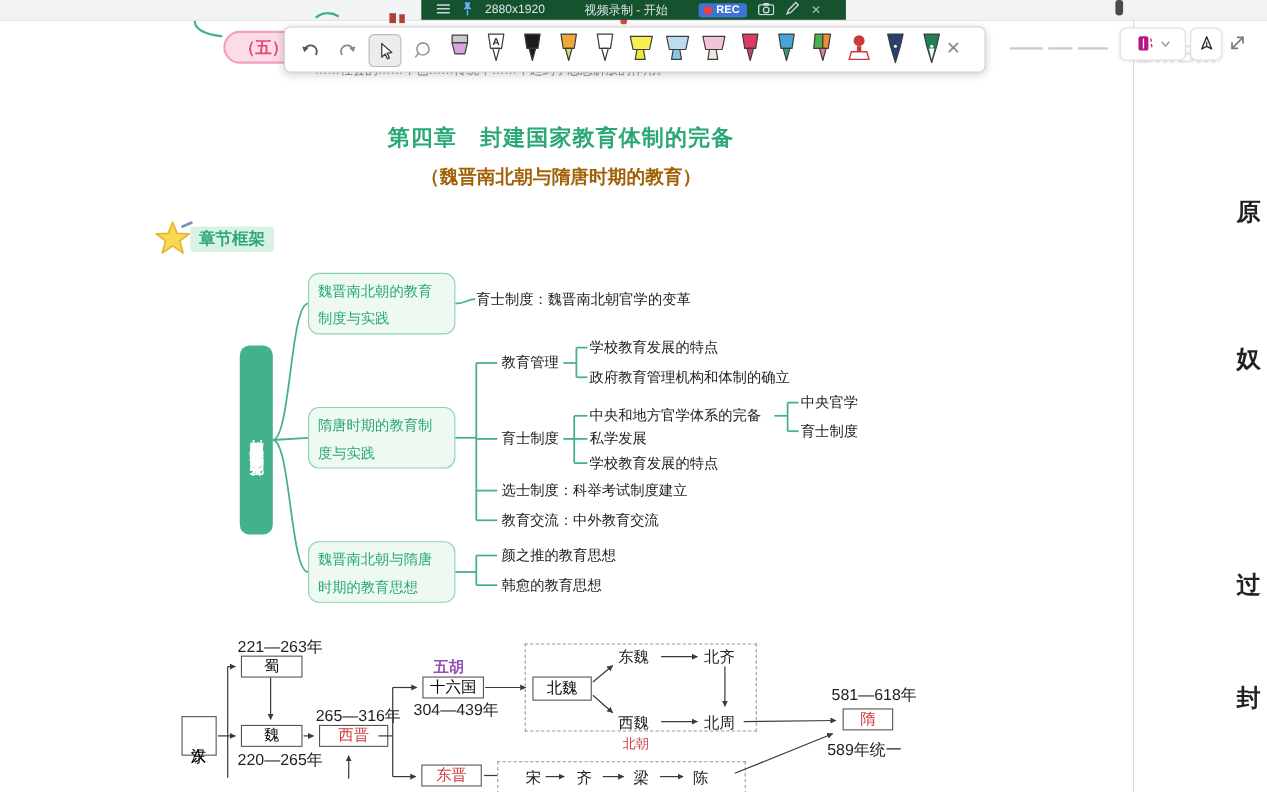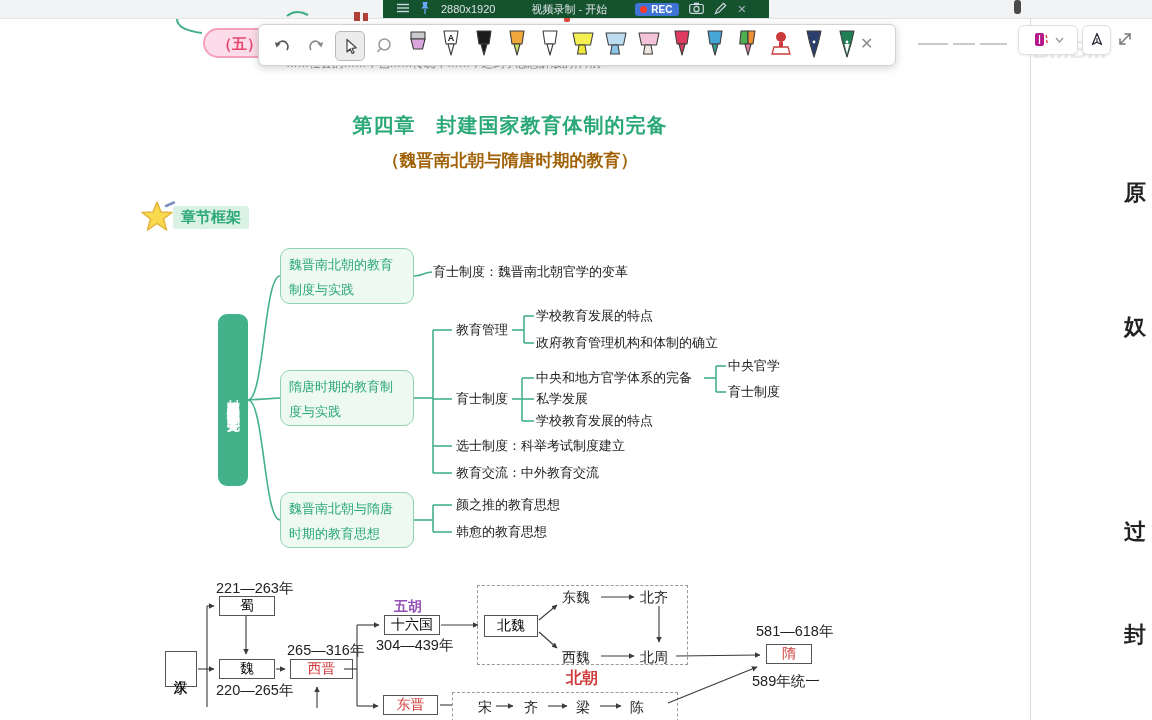--- a/index.html
+++ b/index.html
@@ -165,21 +165,21 @@
 <div class="box" style="left:484px;top:615px;width:54px;height:22px;">北魏</div>
 <div class="box red" style="left:766px;top:644px;width:46px;height:20px;">隋</div>
 <div class="box red" style="left:383px;top:695px;width:55px;height:20px;">东晋</div>
 <div class="dashed" style="left:477px;top:585px;width:211px;height:80px;"></div>
 <div class="dashed" style="left:452px;top:692px;width:226px;height:30px;"></div>
 
 <div class="t" style="left:562px;top:589px;font-size:14px;">东魏</div>
 <div class="t" style="left:640px;top:589px;font-size:14px;">北齐</div>
 <div class="t" style="left:562px;top:649px;font-size:14px;">西魏</div>
 <div class="t" style="left:640px;top:649px;font-size:14px;">北周</div>
-<div class="t red" style="left:566px;top:668px;font-size:16px;font-weight:bold;">北朝</div>
+<div class="t red" style="left:566px;top:668px;font-size:12px;font-weight:normal;">北朝</div>
 <div class="t purple" style="left:394px;top:598px;font-size:14px;font-weight:bold;">五胡</div>
 <div class="t" style="left:478px;top:699px;font-size:14px;">宋</div>
 <div class="t" style="left:524px;top:699px;font-size:14px;">齐</div>
 <div class="t" style="left:576px;top:699px;font-size:14px;">梁</div>
 <div class="t" style="left:630px;top:699px;font-size:14px;">陈</div>
 <div class="year" style="left:216px;top:579px;">221—263年</div>
 <div class="year" style="left:216px;top:681px;">220—265年</div>
 <div class="year" style="left:287px;top:641px;">265—316年</div>
 <div class="year" style="left:376px;top:636px;">304—439年</div>
 <div class="year" style="left:756px;top:622px;">581—618年</div>

